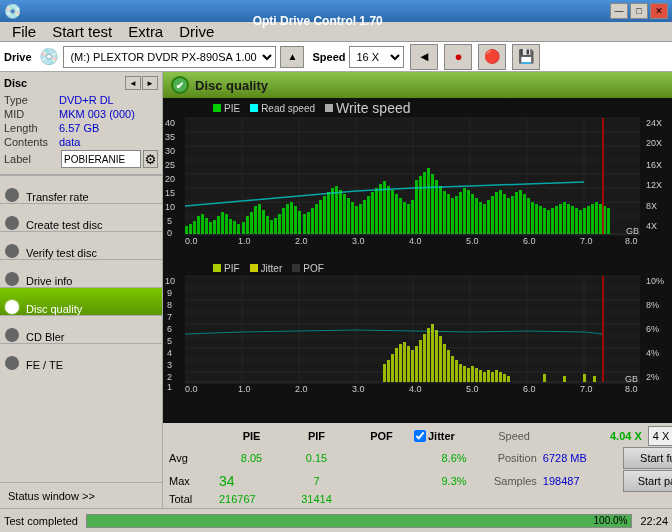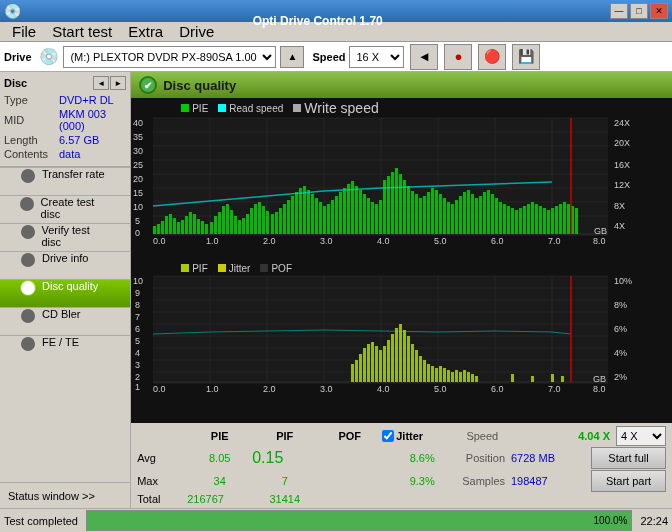--- a/index.html
+++ b/index.html
@@ -38,31 +38,31 @@
     .disc-arrow-btn { width: 16px; height: 14px; background: #d4d0c8; border: 1px solid #888; font-size: 8px; display: flex; align-items: center; justify-content: center; cursor: pointer; }
     .disc-row { display: flex; align-items: center; margin-bottom: 2px; font-size: 11px; }
     .disc-row-label { color: #333; width: 55px; flex-shrink: 0; }
     .disc-row-value { color: #0000cc; }
     .label-input-row { display: flex; align-items: center; gap: 2px; }
     .label-input { height: 18px; border: 1px solid #888; background: white; font-size: 10px; width: 80px; padding: 0 2px; }
     .label-btn { width: 18px; height: 18px; background: #d4d0c8; border: 1px solid #888; cursor: pointer; display: flex; align-items: center; justify-content: center; }
     
     
     .sidebar-menu { display: flex; flex-direction: column; }
-    .sidebar-item { height: 28px; display: flex; align-items: flex-start; padding: 0 20px; cursor: pointer; font-size: 11px; border-top: 1px solid #aaa; position: relative; }
+    .sidebar-item { height: 28px; display: flex; align-items: flex-end; padding: 0 4px; cursor: pointer; font-size: 11px; border-top: 1px solid #aaa; position: relative; }
     .sidebar-item.active { background: linear-gradient(to bottom, #7dc700, #5a9600); color: white; }
     .sidebar-item .item-icon { width: 16px; height: 16px; margin-right: 6px; display: flex; align-items: center; justify-content: center; border-radius: 8px; }
     .sidebar-item.active .item-icon { background: #ffffff33; }
     .item-icon-circle { width: 14px; height: 14px; border-radius: 7px; background: #666; display: flex; align-items: center; justify-content: center; }
     .sidebar-item.active .item-icon-circle { background: white; }
     
     
     .status-bar { height: 24px; background: #d4d0c8; border-top: 1px solid #aaa; display: flex; align-items: center; padding: 0 4px; gap: 4px; }
     .status-text { font-size: 11px; flex: 0 0 auto; margin-right: 4px; }
-    .progress-bar-container { flex: 1; height: 21px; border: 1px solid #888; background: white; position: relative; }
+    .progress-bar-container { flex: 1; height: 14px; border: 1px solid #888; background: white; position: relative; }
     .progress-bar-fill { height: 100%; background: #4CAF50; position: absolute; left: 0; top: 0; }
     .progress-text { position: absolute; right: 4px; top: 0; height: 100%; display: flex; align-items: center; font-size: 10px; }
     .status-time { font-size: 11px; margin-left: 4px; }
     
     
     .content { flex: 1; display: flex; flex-direction: column; background: #2a2a2a; }
     
     
     .quality-header { background: linear-gradient(to bottom, #8bc34a, #5a8a1a); height: 26px; display: flex; align-items: center; padding: 0 8px; gap: 6px; }
     .quality-icon { width: 18px; height: 18px; border-radius: 9px; background: #4CAF50; border: 2px solid #2a7a0a; display: flex; align-items: center; justify-content: center; color: white; font-size: 10px; font-weight: bold; }
@@ -129,20 +129,25 @@
         <span class="disc-row-label">MID</span>
         <span class="disc-row-value">MKM 003 (000)</span>
       </div>
       <div class="disc-row">
         <span class="disc-row-label">Length</span>
         <span class="disc-row-value">6.57 GB</span>
       </div>
       <div class="disc-row">
         <span class="disc-row-label">Contents</span>
         <span class="disc-row-value">data</span>
+      </div>
+      <div class="disc-row label-input-row">
+        <span class="disc-row-label">Label</span>
+        <input class="label-input" type="text" value="POBIERANIE" style="">
+        <button class="label-btn">⚙</button>
       </div>
     </div>
 
     <div class="sidebar-menu">
       <div class="sidebar-item">
         <div class="item-icon">
             <div class="item-icon-circle" style="background:#666;"></div>
           </div>
         <span>Transfer rate</span>
       </div>
@@ -509,31 +514,31 @@
           <span style="flex:1; text-align:right; font-size:11px; color:#555; margin-right:80px;">Speed</span>
           <span style="font-size:11px; color:#00aa00; font-weight:bold; margin-right:6px;">4.04 X</span>
           <select style="height:20px; border:1px solid #888; font-size:11px; width:50px;">
             <option>4 X</option>
           </select>
         </div>
 
         <div style="display:flex; align-items:center;">
           <span style="width:50px; font-size:11px;">Avg</span>
           <span style="width:65px; text-align:center; font-size:11px; color:#00aa00;">8.05</span>
-          <span style="width:65px; text-align:left; font-size:16px; color:#00aa00;">0.15</span>
+          <span style="width:65px; text-align:center; font-size:11px; color:#00aa00;">0.15</span>
           <span style="width:65px; text-align:center; font-size:11px; color:#00aa00;"></span>
           <span style="width:80px; text-align:center; font-size:11px; color:#00aa00;">8.6%</span>
           <span style="flex:1; text-align:right; font-size:11px; color:#555; margin-right:6px;">Position</span>
           <span style="font-size:11px; color:#0000cc; width:80px;">6728 MB</span>
           <button class="start-btn" style="width:75px; height:22px; background:linear-gradient(to bottom,#e0e0e0,#c0c0c0); border:1px solid #888; cursor:pointer; font-size:11px;">Start full</button>
         </div>
 
         <div style="display:flex; align-items:center;">
           <span style="width:50px; font-size:11px;">Max</span>
-          <span style="width:65px; text-align:center; font-size:11px; color:#00aa00;">34</span>
+          <span style="width:65px; font-size:14px; color:#00aa00;">34</span>
           <span style="width:65px; text-align:center; font-size:11px; color:#00aa00;">7</span>
           <span style="width:65px; text-align:center; font-size:11px; color:#00aa00;"></span>
           <span style="width:80px; text-align:center; font-size:11px; color:#00aa00;">9.3%</span>
           <span style="flex:1; text-align:right; font-size:11px; color:#555; margin-right:6px;">Samples</span>
           <span style="font-size:11px; color:#0000cc; width:80px;">198487</span>
           <button class="start-btn" style="width:75px; height:22px; background:linear-gradient(to bottom,#e0e0e0,#c0c0c0); border:1px solid #888; cursor:pointer; font-size:11px;">Start part</button>
         </div>
 
         <div style="display:flex; align-items:center;">
           <span style="width:50px; font-size:11px;">Total</span>

